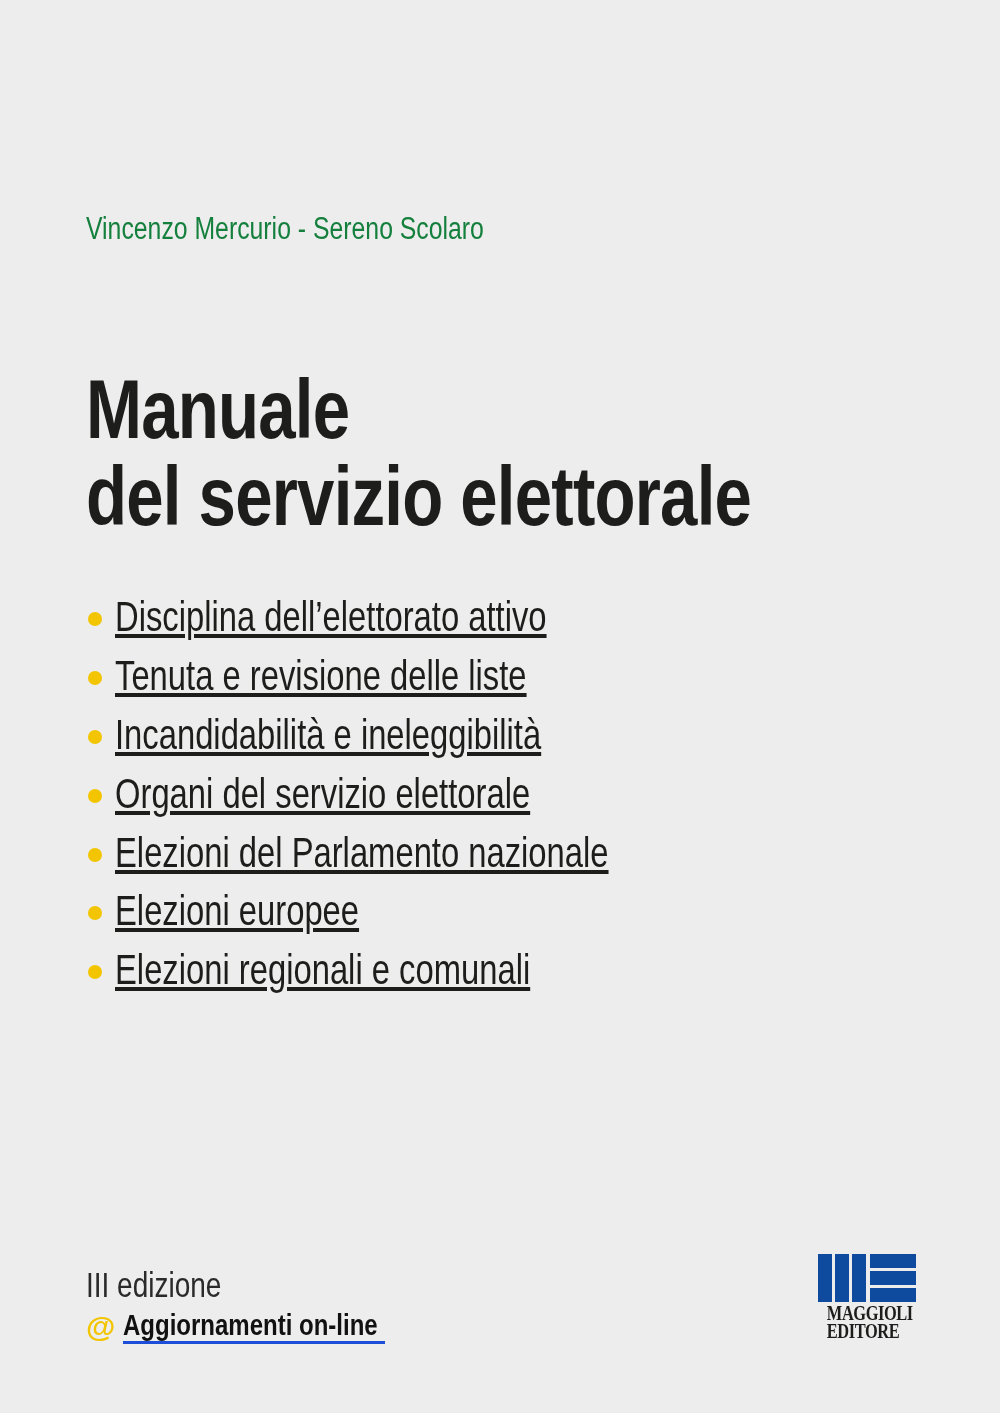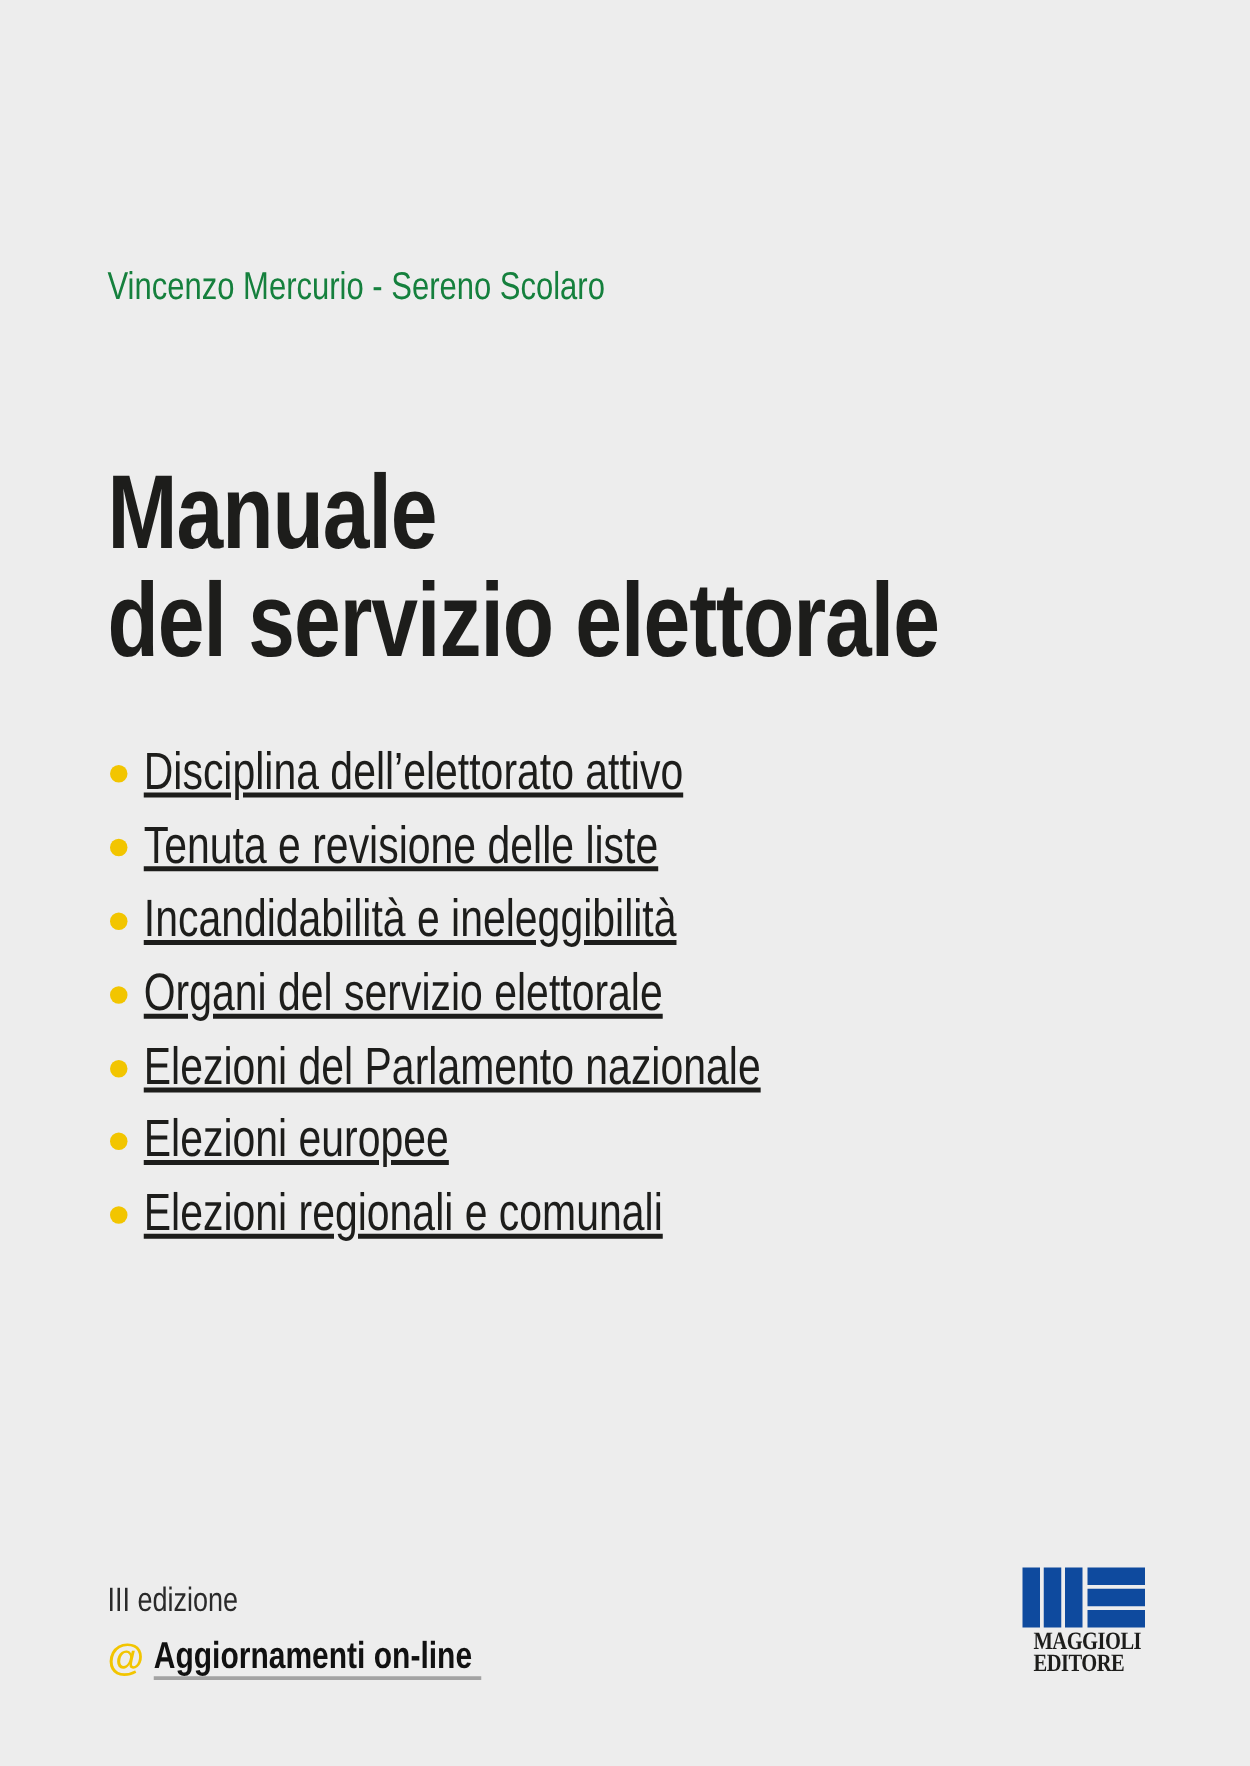--- a/index.html
+++ b/index.html
@@ -30,33 +30,33 @@
       display: flex; align-items: center; height: 58.8px;
       font-size: 42px; color: #1d1d1b;
     }
     .bullet {
       width: 14px; height: 14px; border-radius: 50%;
       background: #f2c500; margin-right: 13px; margin-top: 4px; flex: none;
     }
     .topic .cond { transform: scaleX(0.78); transform-origin: left center; }
     .edition {
       position: absolute; left: 86px; top: 1265px;
-      font-size: 27px; color: #2a2a2a;
+      font-size: 35px; color: #2a2a2a;
     }
     .edition .cond { transform: scaleX(0.80); }
     .online {
       position: absolute; left: 86px; top: 1310px;
       display: flex; align-items: center;
     }
     .at-icon {
       font-size: 30px; font-weight: 700; color: #f2c500; margin-right: 8px; line-height: 1;
     }
     .online-label {
       font-size: 30px; font-weight: 700; color: #111;
-      border-bottom: 3px solid #a3a3a3; padding-bottom: 1px; line-height: 30px;
+      border-bottom: 3px solid #1d4ed8; padding-bottom: 1px; line-height: 30px;
     }
     .online-label .cond { transform: scaleX(0.80); }
     .online-wrap { width: 262px; overflow: visible; }
     .logo {
       position: absolute; left: 818px; top: 1254px; width: 98px;
     }
     .logo-mark { display: flex; height: 48px; gap: 3px; }
     .vbar { width: 14px; background: #0e4a9e; }
     .hbars { display: flex; flex-direction: column; gap: 3px; flex: 1; margin-left: 1px; }
     .hbar { flex: 1; background: #0e4a9e; }

